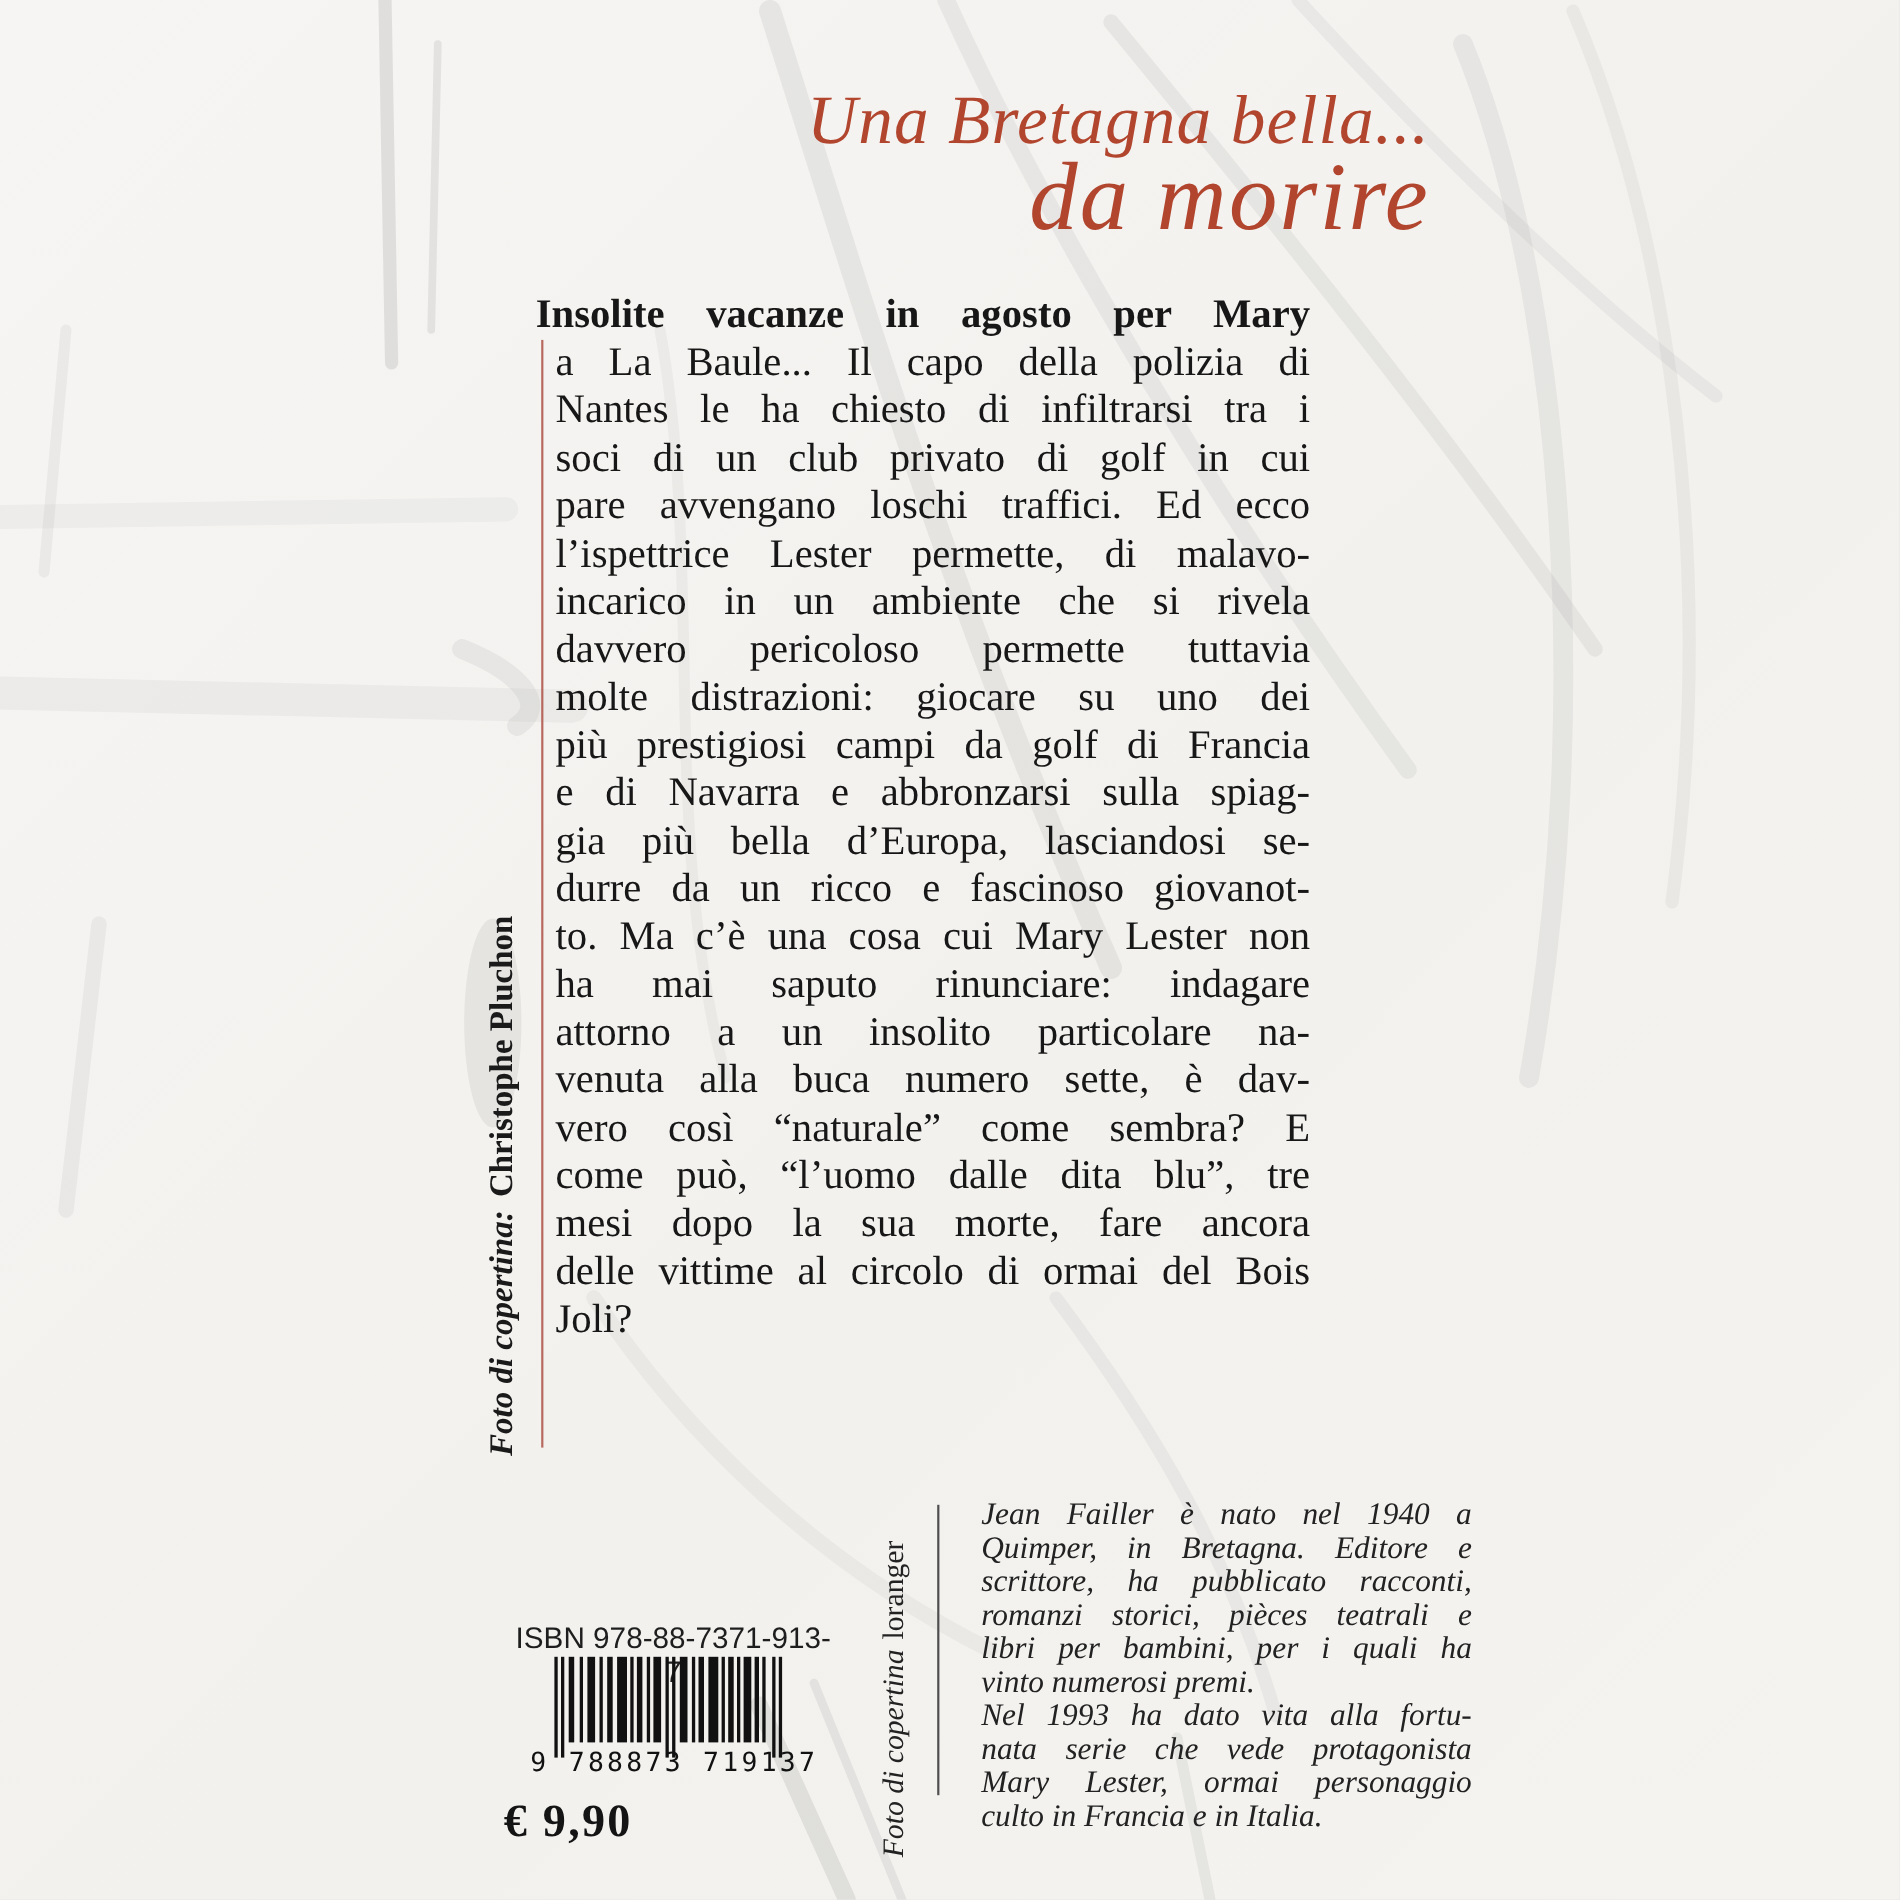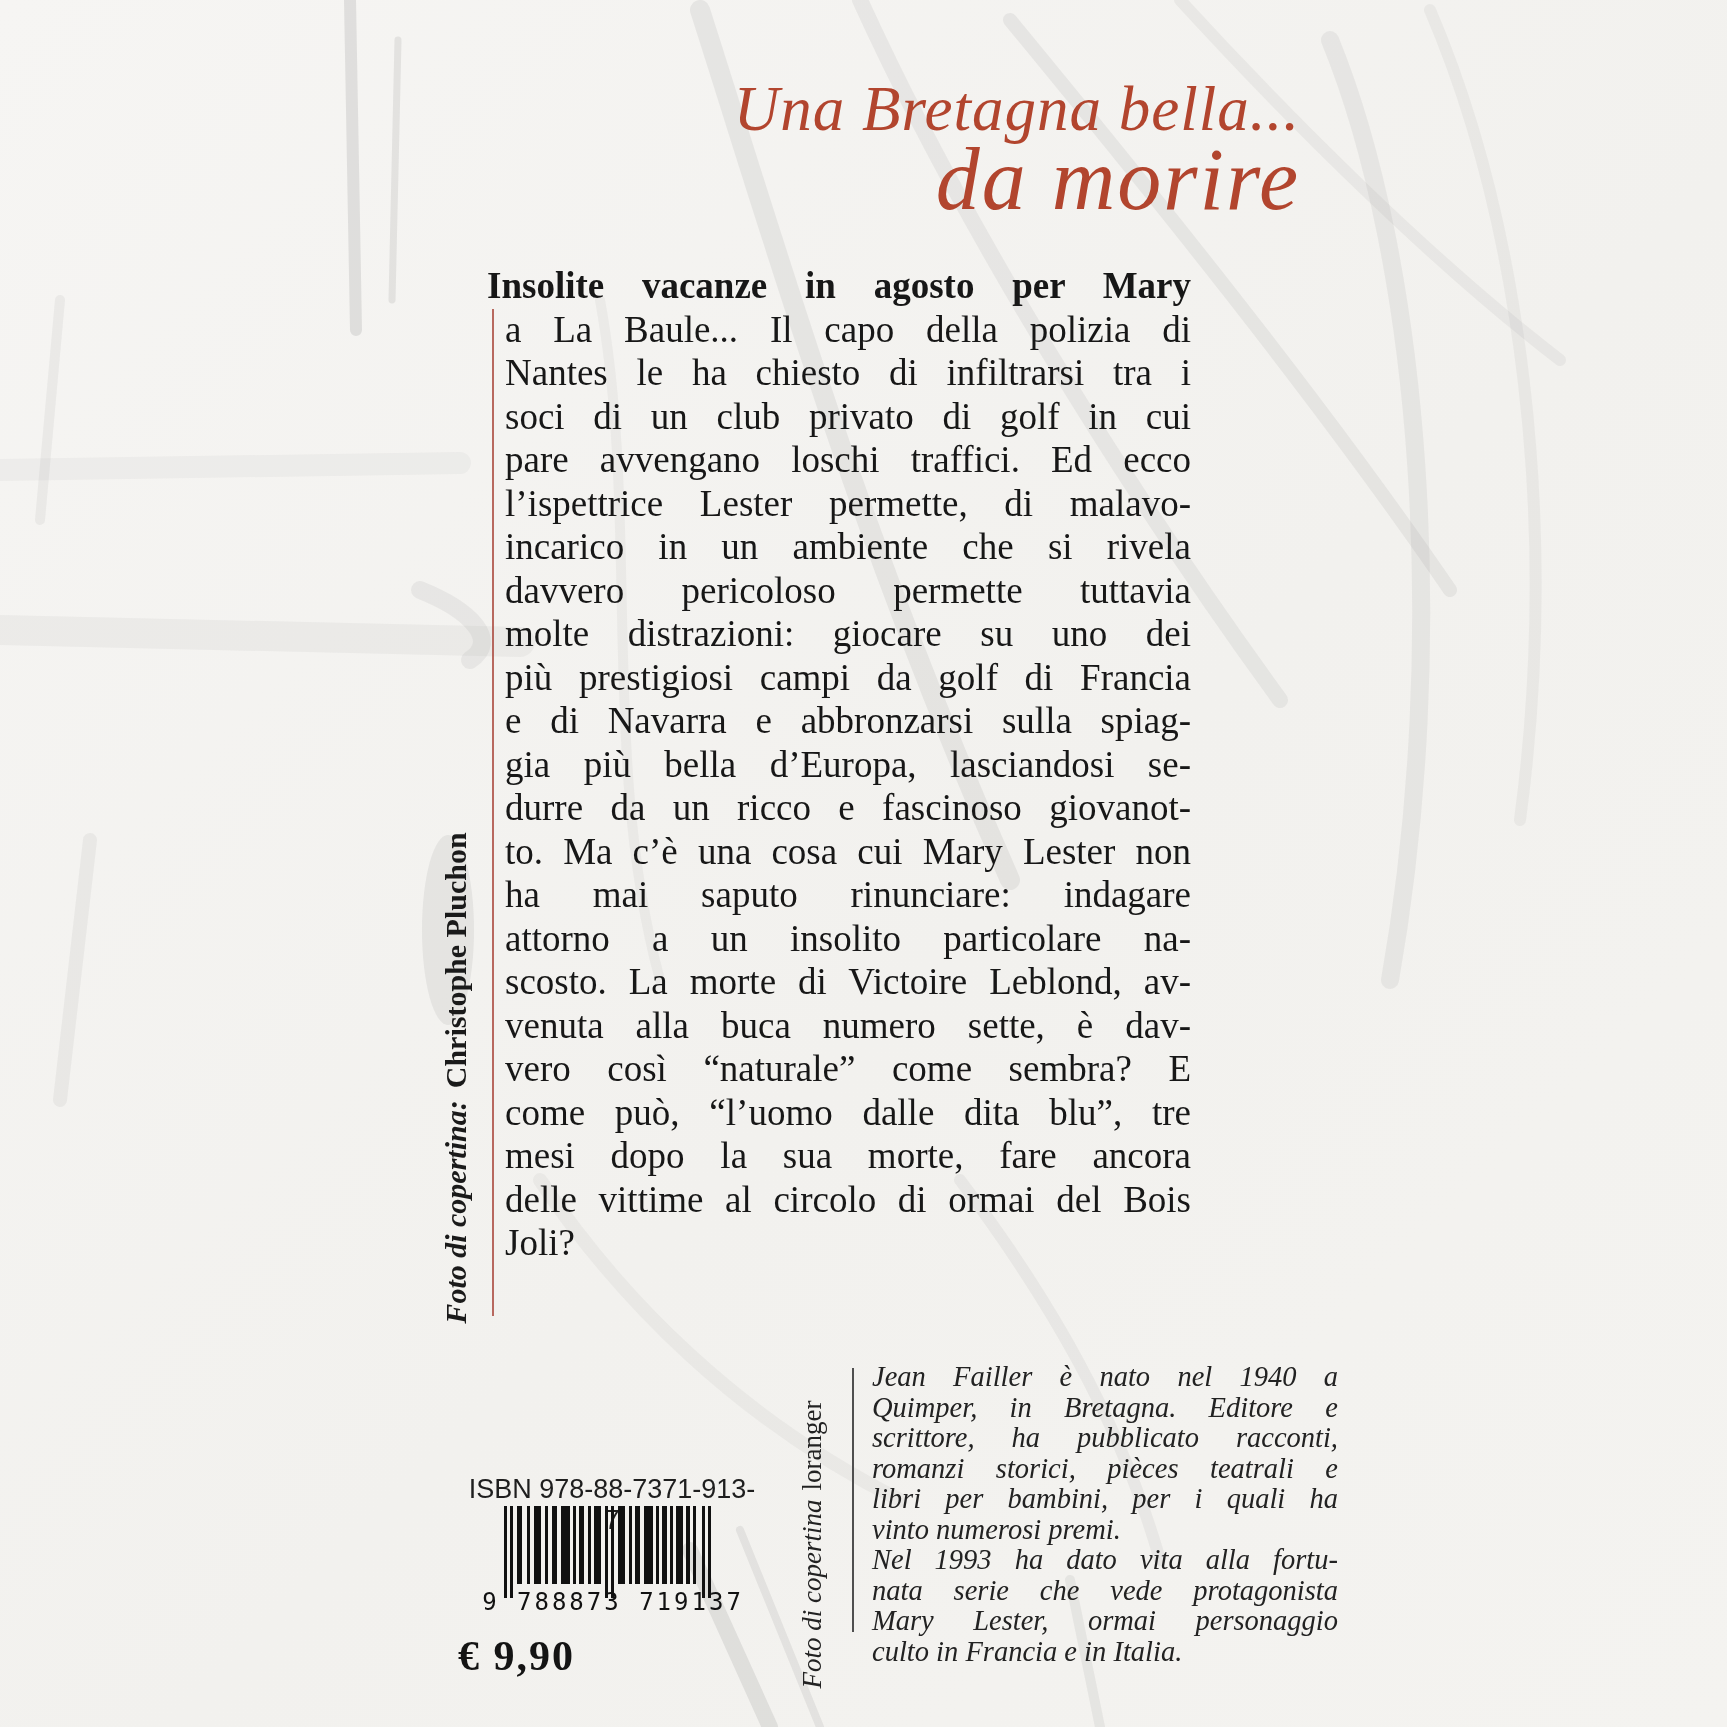--- a/index.html
+++ b/index.html
@@ -42,21 +42,21 @@
 
   .credit-bottom { position:absolute; left:812px; top:1545px; width:340px;
                    margin-left:-170px; margin-top:-16px; transform:rotate(-90deg);
                    font-size:27px; text-align:center; white-space:nowrap; color:#222; }
   .credit-bottom .lbl { font-style:italic; margin-right:9px; }
 
   .rule-bio { position:absolute; left:852px; top:1368px; width:2px; height:264px;
               background:#4f4f4f; }
   .bio { position:absolute; left:872px; top:1362px; width:466px; font-style:italic;
          font-size:28.5px; line-height:30.5px; color:#222; }
-  .bio .bl { text-align:justify; text-align-last:justify; }
+  .bio .bl { text-align:justify; text-align-last:justify;margin-left:20px; }
   .bio .bl.nojust { text-align:left; text-align-last:auto; }
 </style>
 </head>
 <body>
 
 <div class="cover">
 
   <svg class="sketch" viewBox="0 0 1727 1727" fill="none" stroke="#9b9b9b" stroke-linecap="round">
     <path d="M700,10 C780,260 860,540 1010,880" stroke-width="20" opacity="0.16"></path>
     <path d="M860,0 C960,220 1120,480 1280,700" stroke-width="16" opacity="0.14"></path>
@@ -98,21 +98,20 @@
       <div class="bline">incarico in un ambiente che si rivela</div>
       <div class="bline">davvero pericoloso permette tuttavia</div>
       <div class="bline">molte distrazioni: giocare su uno dei</div>
       <div class="bline">più prestigiosi campi da golf di Francia</div>
       <div class="bline">e di Navarra e abbronzarsi sulla spiag-</div>
       <div class="bline">gia più bella d’Europa, lasciandosi se-</div>
       <div class="bline">durre da un ricco e fascinoso giovanot-</div>
       <div class="bline">to. Ma c’è una cosa cui Mary Lester non</div>
       <div class="bline">ha mai saputo rinunciare: indagare</div>
       <div class="bline">attorno a un insolito particolare na-</div>
-      <div class="bline">scosto. La morte di Victoire Leblond, av-</div>
       <div class="bline">venuta alla buca numero sette, è dav-</div>
       <div class="bline">vero così “naturale” come sembra? E</div>
       <div class="bline">come può, “l’uomo dalle dita blu”, tre</div>
       <div class="bline">mesi dopo la sua morte, fare ancora</div>
       <div class="bline">delle vittime al circolo di ormai del Bois</div>
       <div class="bline end">Joli?</div>
     </div>
   </div>
 
   <div class="credit-left">

